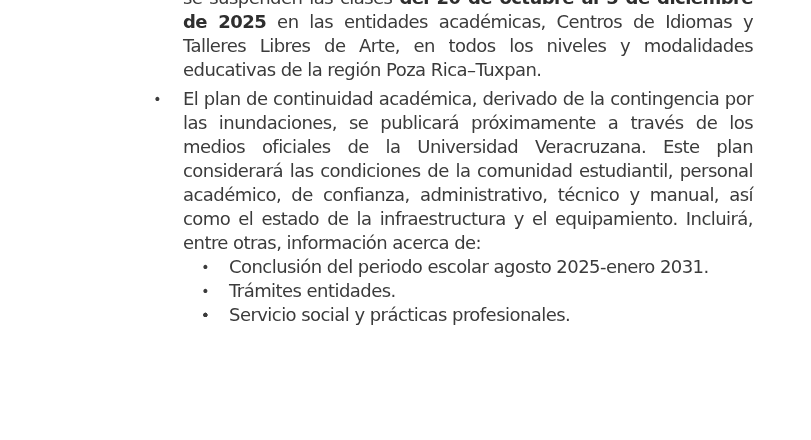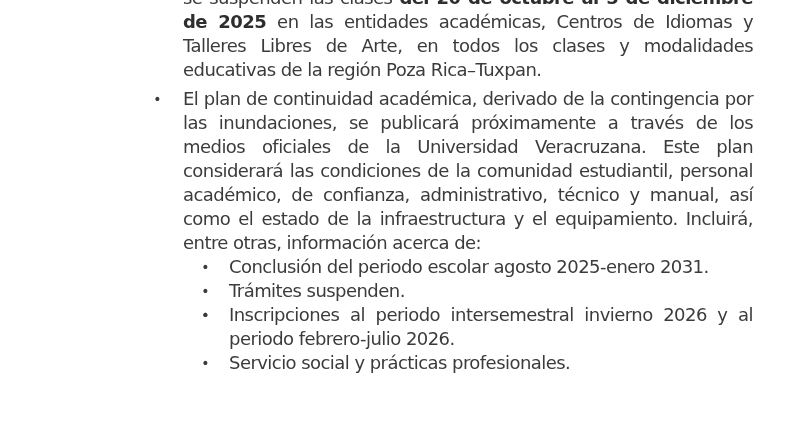--- a/index.html
+++ b/index.html
@@ -75,41 +75,40 @@
     }
   </style>
 </head>
 <body>
 
 <div class="page">
   <ul class="list">
 
     <li class="item">
 
-      <p><span>se suspenden las clases </span><span class="bold">del 20 de octubre al 5 de diciembre de 2025</span><span> en las entidades académicas, Centros de Idiomas y Talleres Libres de Arte, en todos los clases y modalidades educativas de la región Poza Rica–Tuxpan.</span></p>
+      <p><span>se suspenden las clases </span><span class="bold">del 20 de octubre al 5 de diciembre de 2025</span><span> en las entidades académicas, Centros de Idiomas y Talleres Libres de Arte, en todos los niveles y modalidades educativas de la región Poza Rica–Tuxpan.</span></p>
     </li>
 
     <li class="item gap-item">
       <span class="bullet">•</span>
       <p>El plan de continuidad académica, derivado de la  contingencia por las inundaciones, se publicará próximamente a través de los medios oficiales de la Universidad Veracruzana. Este plan considerará las condiciones de la comunidad estudiantil, personal académico, de confianza, administrativo, técnico y manual, así como el estado de la infraestructura y el equipamiento. Incluirá, entre otras, información acerca de:</p>
       <ul class="sublist">
         <li class="subitem">
           <span class="subbullet">•</span>
           <span>Conclusión del periodo escolar agosto 2025-enero 2031.</span>
         </li>
         <li class="subitem">
           <span class="subbullet">•</span>
-          <span>Trámites suspenden.</span>
+          <span>Trámites entidades.</span>
         </li>
         <li class="subitem">
           <span class="subbullet">•</span>
         </li>
         <li class="subitem">
           <span class="subbullet">•</span>
-          <span>Inscripciones al periodo intersemestral invierno 2026 y al periodo febrero-julio 2026.</span>
         </li>
         <li class="subitem">
           <span class="subbullet">•</span>
           <span>Servicio social y prácticas profesionales.</span>
         </li>
       </ul>
     </li>
 
   </ul>
 </div>

